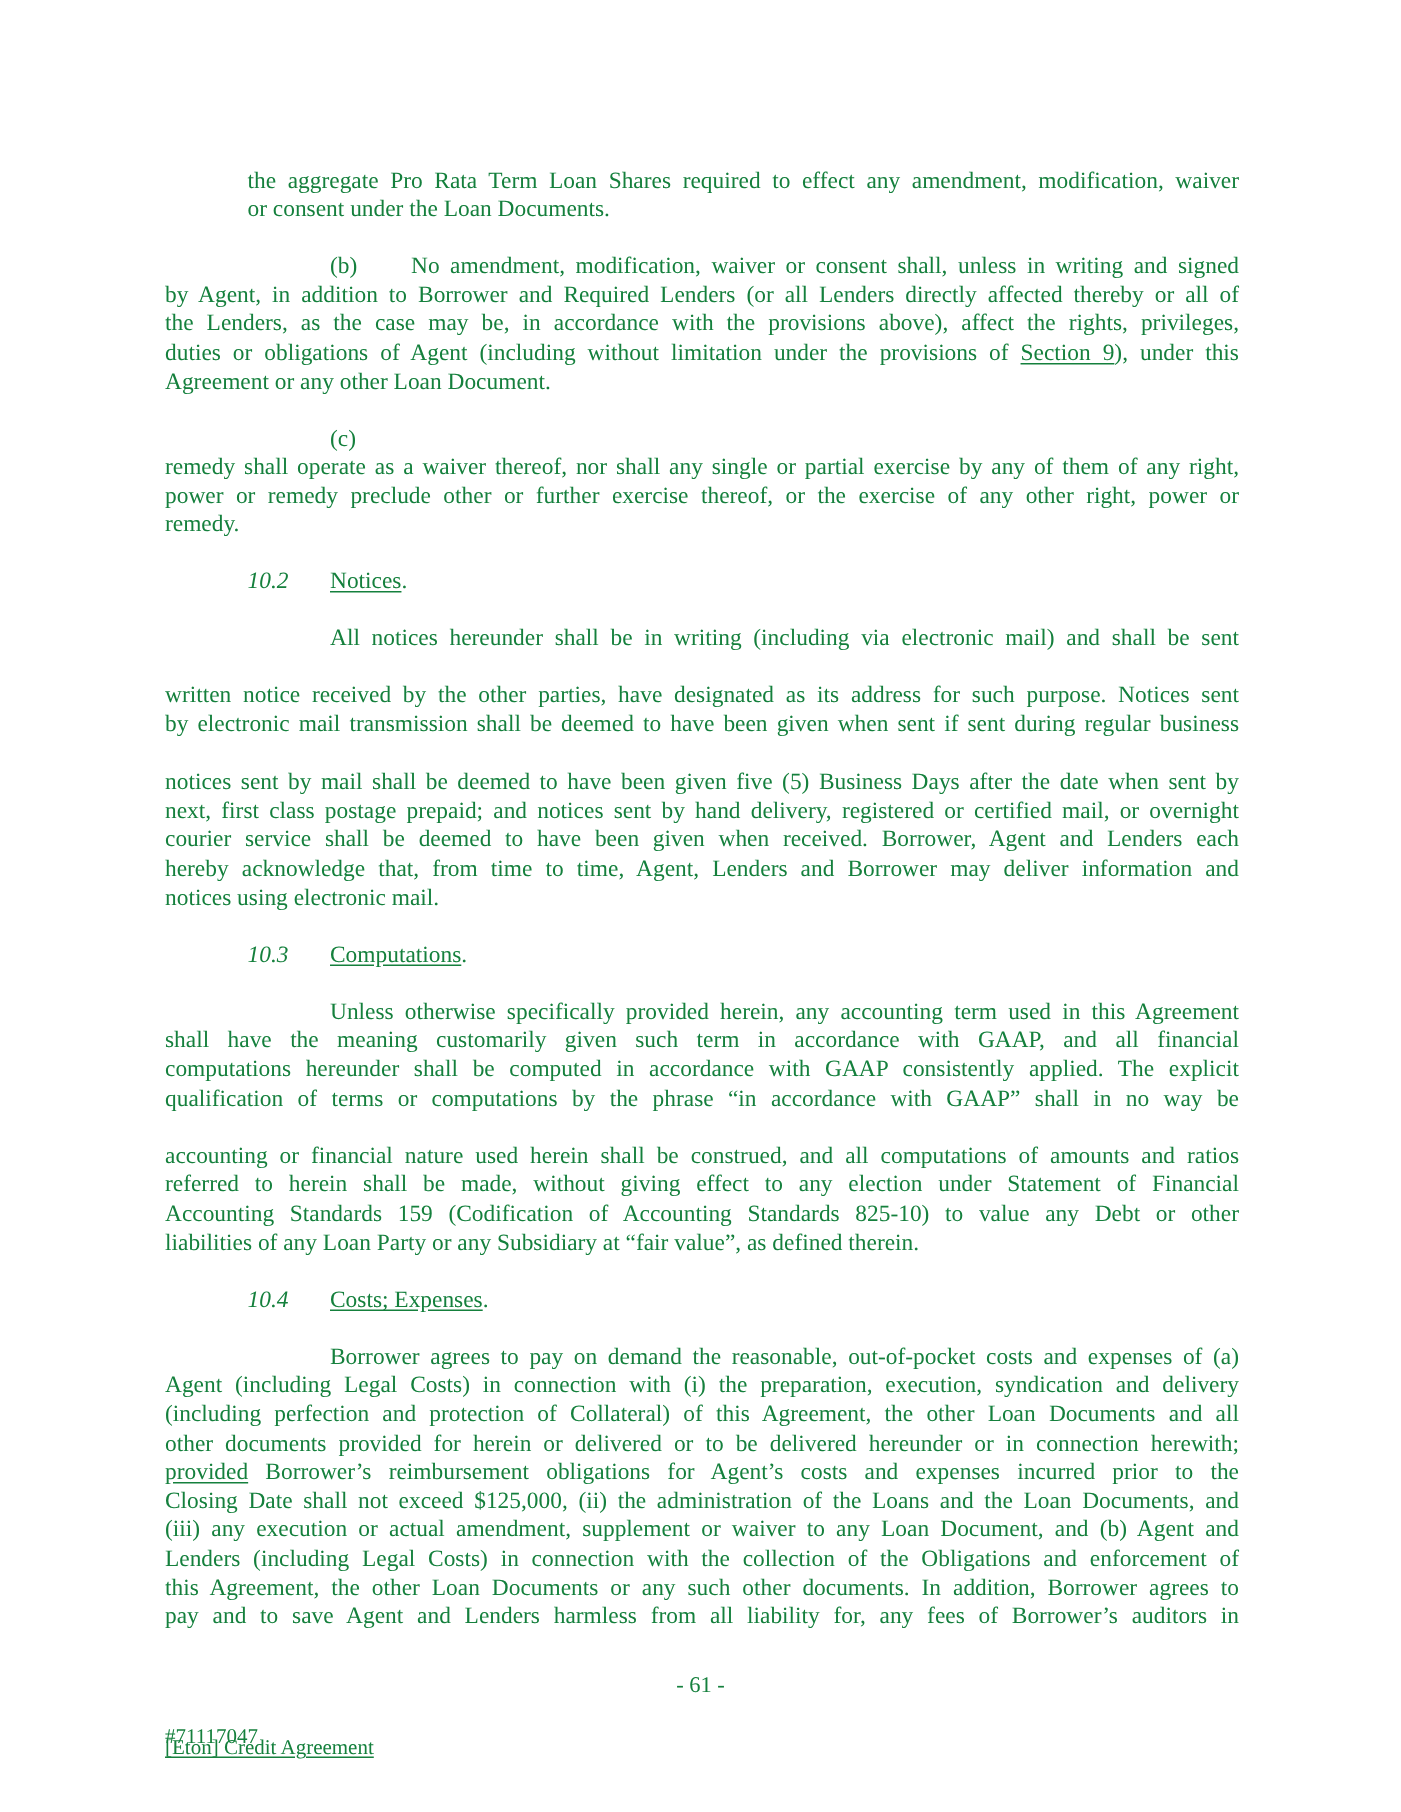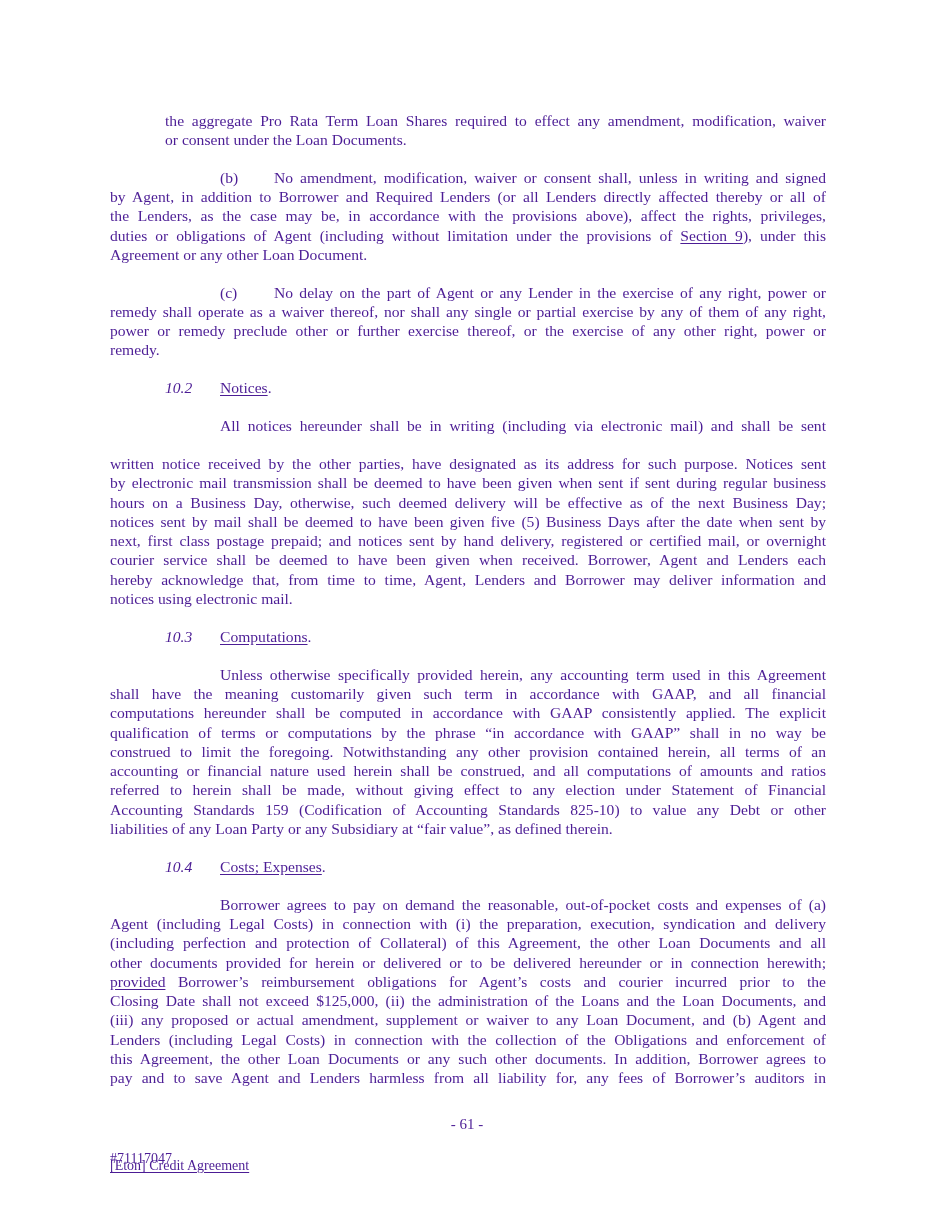--- a/index.html
+++ b/index.html
@@ -1,19 +1,19 @@
 <!DOCTYPE html>
 <html><head>
   <meta charset="utf-8">
   <style>
     html, body { margin: 0; padding: 0; background: #ffffff; }
     body { width: 934px; height: 1208px; position: relative; overflow: hidden; }
     .page {
       position: absolute; left: 0; top: 0; width: 934px; height: 1208px;
-      font-family: "Liberation Serif", serif; font-size: 15.6px; color: #4c1d95;
+      font-family: "Liberation Serif", serif; font-size: 15.6px; color: #15803d;
     }
     .line {
       position: absolute; left: 110px; width: 716px; height: 19px; line-height: 19px;
       white-space: nowrap; text-align: justify; text-align-last: justify;
     }
     .line.last { text-align-last: left; }
     .line.ind1 { left: 165px; width: 661px; }
     .u { text-decoration: underline; text-underline-offset: 2px; margin-top: 24px; }
     .para-label { position: absolute; white-space: nowrap; line-height: 19px; }
     .heading-num { position: absolute; left: 165px; line-height: 19px; font-style: italic; }
@@ -31,58 +31,55 @@
   <div class="line ind1 last" style="top:130px">or consent under the Loan Documents.</div>
 
   <span class="para-label" style="left:220px; top:168px">(b)</span>
   <div class="line" style="top:168px; left:274px; width:552px">No amendment, modification, waiver or consent shall, unless in writing and signed</div>
   <div class="line" style="top:187px">by Agent, in addition to Borrower and Required Lenders (or all Lenders directly affected thereby or all of</div>
   <div class="line" style="top:206px">the Lenders, as the case may be, in accordance with the provisions above), affect the rights, privileges,</div>
   <div class="line" style="top:226px"><span>duties or obligations of Agent (including without limitation under the provisions of </span><span class="u">Section 9</span><span>), under this</span></div>
   <div class="line last" style="top:245px">Agreement or any other Loan Document.</div>
 
   <span class="para-label" style="left:220px; top:283px">(c)</span>
-  <div class="line" style="top:283px; left:274px; width:552px">No delay on the part of Agent or any Lender in the exercise of any right, power or</div>
   <div class="line" style="top:302px">remedy shall operate as a waiver thereof, nor shall any single or partial exercise by any of them of any right,</div>
   <div class="line" style="top:321px">power or remedy preclude other or further exercise thereof, or the exercise of any other right, power or</div>
   <div class="line last" style="top:340px">remedy.</div>
 
   <span class="heading-num" style="top:378px">10.2</span>
   <span class="heading-title" style="top:378px"><span class="u">Notices</span><span>.</span></span>
   <div class="line" style="top:416px; left:220px; width:606px">All notices hereunder shall be in writing (including via electronic mail) and shall be sent</div>
   <div class="line" style="top:454px">written notice received by the other parties, have designated as its address for such purpose.  Notices sent</div>
   <div class="line" style="top:473px">by electronic mail transmission shall be deemed to have been given when sent if sent during regular business</div>
-  <div class="line" style="top:493px">hours on a Business Day, otherwise, such deemed delivery will be effective as of the next Business Day;</div>
   <div class="line" style="top:512px">notices sent by mail shall be deemed to have been given five (5) Business Days after the date when sent by</div>
   <div class="line" style="top:531px">next, first class postage prepaid; and notices sent by hand delivery, registered or certified mail, or overnight</div>
   <div class="line" style="top:550px">courier service shall be deemed to have been given when received.  Borrower, Agent and Lenders each</div>
   <div class="line" style="top:570px">hereby acknowledge that, from time to time, Agent, Lenders and Borrower may deliver information and</div>
   <div class="line last" style="top:589px">notices using electronic mail.</div>
 
   <span class="heading-num" style="top:627px">10.3</span>
   <span class="heading-title" style="top:627px"><span class="u">Computations</span><span>.</span></span>
   <div class="line" style="top:665px; left:220px; width:606px">Unless otherwise specifically provided herein, any accounting term used in this Agreement</div>
   <div class="line" style="top:684px">shall have the meaning customarily given such term in accordance with GAAP, and all financial</div>
   <div class="line" style="top:703px">computations hereunder shall be computed in accordance with GAAP consistently applied.  The explicit</div>
   <div class="line" style="top:723px">qualification of terms or computations by the phrase “in accordance with GAAP” shall in no way be</div>
-  <div class="line" style="top:742px">construed to limit the foregoing.  Notwithstanding any other provision contained herein, all terms of an</div>
   <div class="line" style="top:761px">accounting or financial nature used herein shall be construed, and all computations of amounts and ratios</div>
   <div class="line" style="top:780px">referred to herein shall be made, without giving effect to any election under Statement of Financial</div>
   <div class="line" style="top:800px">Accounting Standards 159 (Codification of Accounting Standards 825-10) to value any Debt or other</div>
   <div class="line last" style="top:819px">liabilities of any Loan Party or any Subsidiary at “fair value”, as defined therein.</div>
 
   <span class="heading-num" style="top:857px">10.4</span>
   <span class="heading-title" style="top:857px"><span class="u">Costs; Expenses</span><span>.</span></span>
   <div class="line" style="top:914px">Agent (including Legal Costs) in connection with (i) the preparation, execution, syndication and delivery</div>
   <div class="line" style="top:895px; left:220px; width:606px">Borrower agrees to pay on demand the reasonable, out-of-pocket costs and expenses of (a)</div>
   <div class="line" style="top:933px">(including perfection and protection of Collateral) of this Agreement, the other Loan Documents and all</div>
   <div class="line" style="top:953px">other documents provided for herein or delivered or to be delivered hereunder or in connection herewith;</div>
-  <div class="line" style="top:972px"><span class="u">provided</span><span> Borrower’s reimbursement obligations for Agent’s costs and courier incurred prior to the</span></div>
+  <div class="line" style="top:972px"><span class="u">provided</span><span> Borrower’s reimbursement obligations for Agent’s costs and expenses incurred prior to the</span></div>
   <div class="line" style="top:991px">Closing Date shall not exceed $125,000, (ii) the administration of the Loans and the Loan Documents, and</div>
-  <div class="line" style="top:1010px">(iii) any proposed or actual amendment, supplement or waiver to any Loan Document, and (b) Agent and</div>
+  <div class="line" style="top:1010px">(iii) any execution or actual amendment, supplement or waiver to any Loan Document, and (b) Agent and</div>
   <div class="line" style="top:1030px">Lenders (including Legal Costs) in connection with the collection of the Obligations and enforcement of</div>
   <div class="line" style="top:1049px">this Agreement, the other Loan Documents or any such other documents.  In addition, Borrower agrees to</div>
   <div class="line" style="top:1068px">pay and to save Agent and Lenders harmless from all liability for, any fees of Borrower’s auditors in</div>
 
   <div class="pagenum">- 61 -</div>
   <div class="footer-title u">[Eton] Credit Agreement</div>
   <div class="footer-num">#71117047</div>
 </div>
 
 </body></html>

